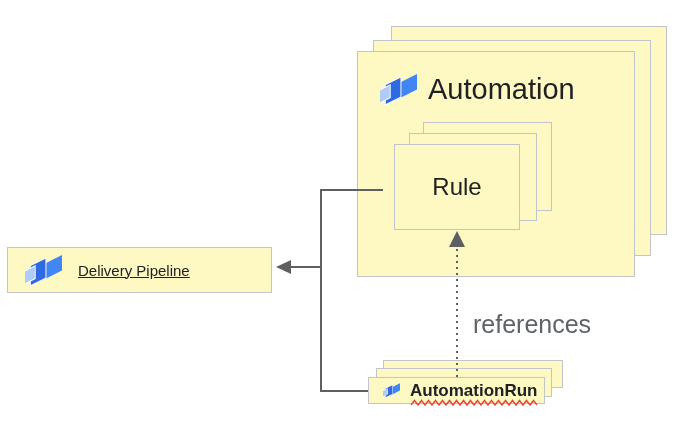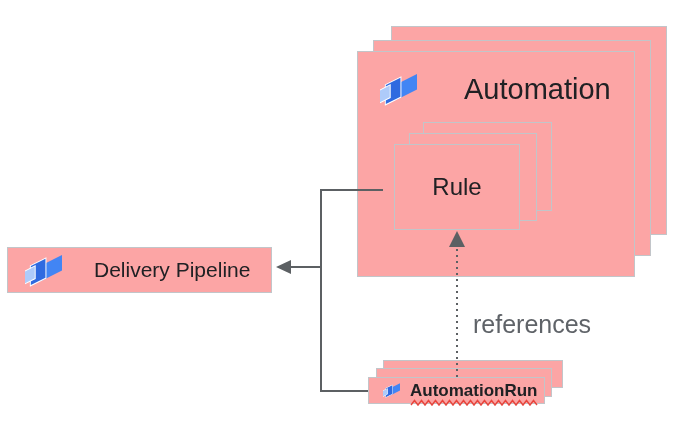--- a/index.html
+++ b/index.html
@@ -9,21 +9,21 @@
   .canvas {
     position: relative;
     width: 676px;
     height: 422px;
     background: #ffffff;
     overflow: hidden;
   }
 
   .box {
     position: absolute;
-    background: #fca5a5;
+    background: #fef9c3;
     border: 1px solid var(--box-border, #c2c5c9);
   }
 
   .label { white-space: nowrap; }
 
   .title-row {
     position: absolute;
     display: flex;
     align-items: center;
   }
@@ -74,21 +74,21 @@
 </style>
 </head>
 <body>
 
 <div class="canvas">
 
   <div class="box" style="left:391px; top:26px; width:276px; height:209px;"></div>
   <div class="box" style="left:373px; top:40px; width:278px; height:216px;"></div>
   <div class="box" style="left:357px; top:51px; width:278px; height:226px;"></div>
 
-  <div class="title-row" style="left:380px; top:71px; height:37px;gap:36px;">
+  <div class="title-row" style="left:380px; top:71px; height:37px;">
     <svg class="deploy-icon" width="37" height="37" viewBox="0 0 38 38">
       <polygon class="shape-large" points="16,14 38,3 38,19 16,30"></polygon>
       <polygon class="shape-mid" points="6,14.5 21,7 21,26.5 6,34"></polygon>
       <polygon class="shape-small" points="0,20 10,15 10,27 0,32"></polygon>
     </svg>
     <div class="label" style="margin-left:11px; font-size:29px;">Automation</div>
   </div>
 
   <div class="box" style="left:423px; top:122px; width:129px; height:89px;"></div>
   <div class="box" style="left:409px; top:133px; width:128px; height:88px;"></div>
@@ -96,21 +96,21 @@
     <div class="label" style="font-size:24px;">Rule</div>
   </div>
 
   <div class="box" style="left:7px; top:247px; width:265px; height:46px;"></div>
   <div class="title-row" style="left:25px; top:249px; height:42px;">
     <svg class="deploy-icon" width="37" height="37" viewBox="0 0 38 38">
       <polygon class="shape-large" points="16,14 38,3 38,19 16,30"></polygon>
       <polygon class="shape-mid" points="6,14.5 21,7 21,26.5 6,34"></polygon>
       <polygon class="shape-small" points="0,20 10,15 10,27 0,32"></polygon>
     </svg>
-    <div class="label" style="margin-left:32px; font-size:21px;">Delivery Pipeline</div>
+    <div class="label" style="margin-left:16px; font-size:15px;text-decoration:underline;">Delivery Pipeline</div>
   </div>
 
   <div class="box" style="left:383px; top:360px; width:180px; height:28px;"></div>
   <div class="box" style="left:376px; top:368px; width:176px; height:29px;"></div>
   <div class="box" style="left:368px; top:377px; width:177px; height:27px;"></div>
   <div class="title-row" style="left:383px; top:380px; height:21px;">
     <svg class="deploy-icon" width="17" height="17" viewBox="0 0 38 38">
       <polygon class="shape-large" points="16,14 38,3 38,19 16,30"></polygon>
       <polygon class="shape-mid" points="6,14.5 21,7 21,26.5 6,34"></polygon>
       <polygon class="shape-small" points="0,20 10,15 10,27 0,32"></polygon>

